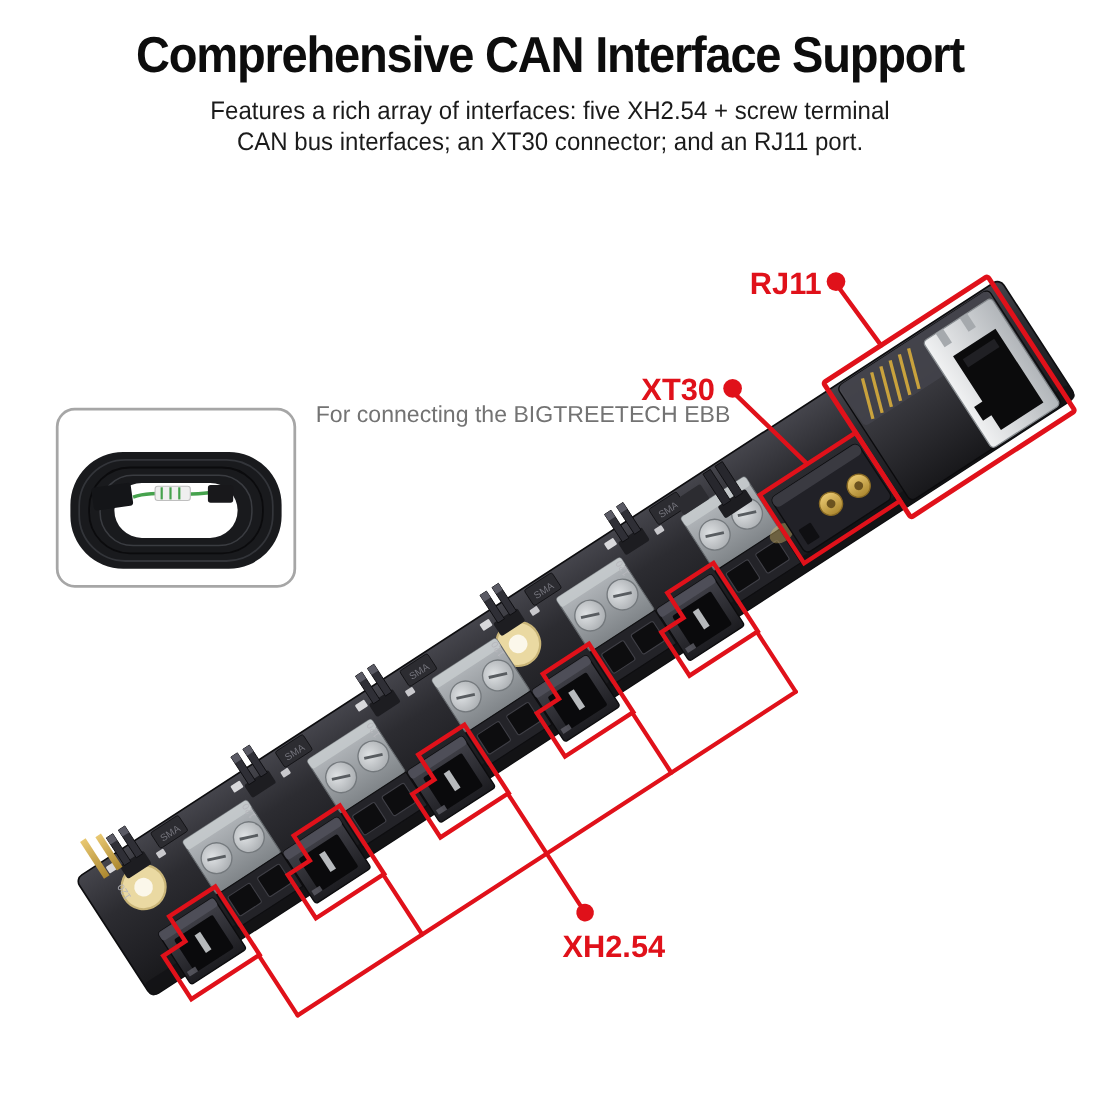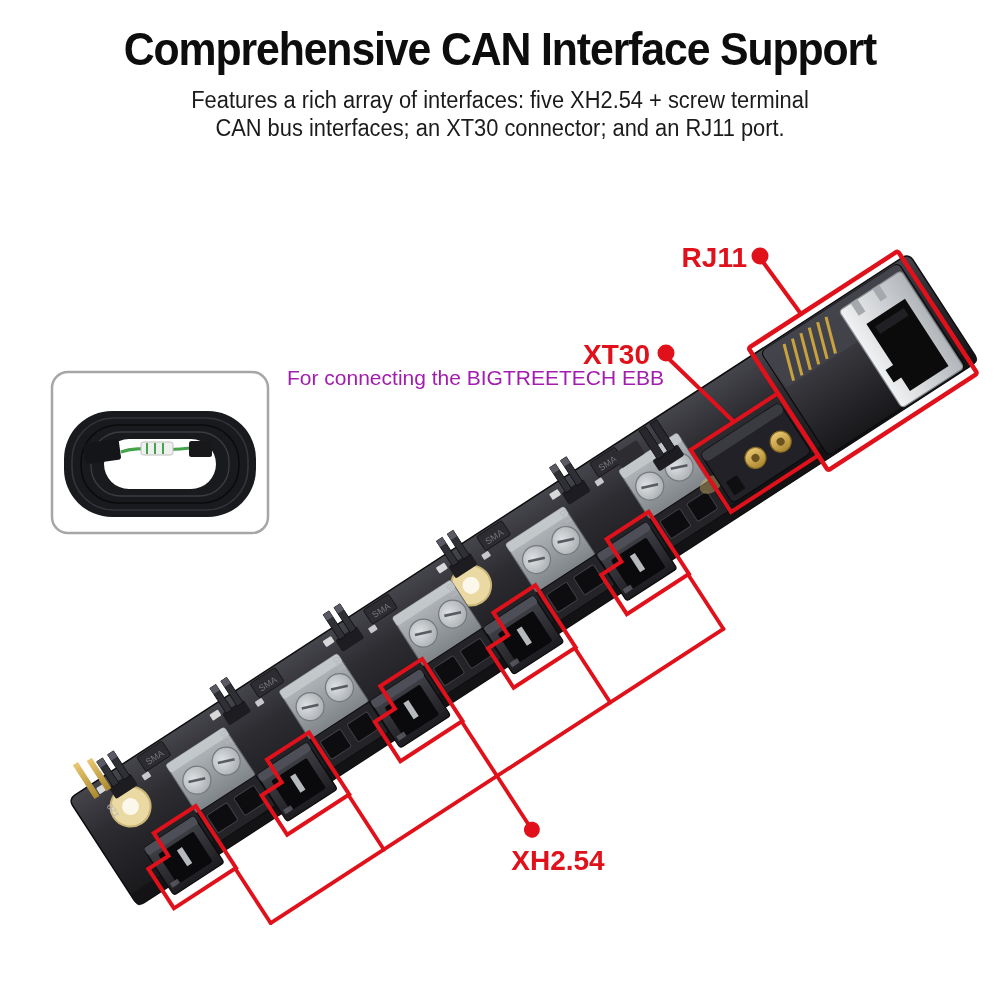--- a/index.html
+++ b/index.html
@@ -11,21 +11,21 @@
     position:absolute; top:22px; left:0; right:0; margin:0;
     text-align:center; font-size:46px; font-weight:700; color:#0d0d0d;
     letter-spacing:-1.2px; transform:scaleX(0.93);
   }
   .subtitle {
     position:absolute; top:86px; left:0; right:0; text-align:center;
     font-size:23px; line-height:28px; color:#1b1b1b; transform:scaleX(0.95);
   }
   .callout-text {
     position:absolute; left:287px; top:363px;
-    font-size:21px; line-height:30px; color:#a21caf;
+    font-size:21px; line-height:30px; color:#737373;
   }
   svg.scene { position:absolute; left:0; top:0; }
   .ann-label { font-weight:bold; font-size:28px; fill:#e0111a; }
 </style>
 </head>
 <body>
 
 <div class="stage">
 
   <h1 class="page-title">Comprehensive CAN Interface Support</h1>

